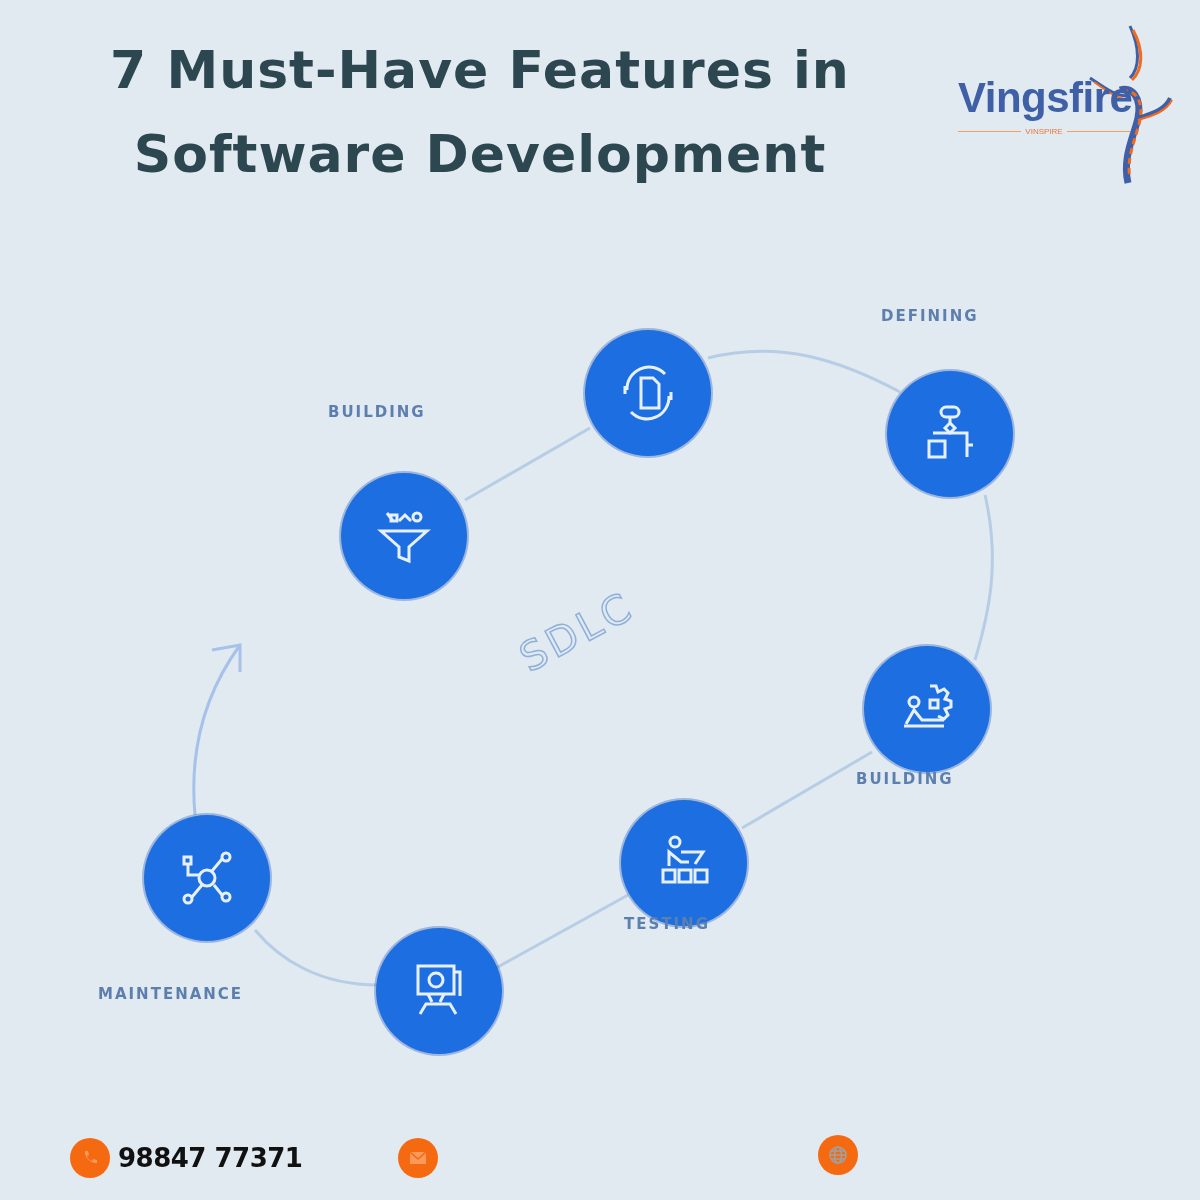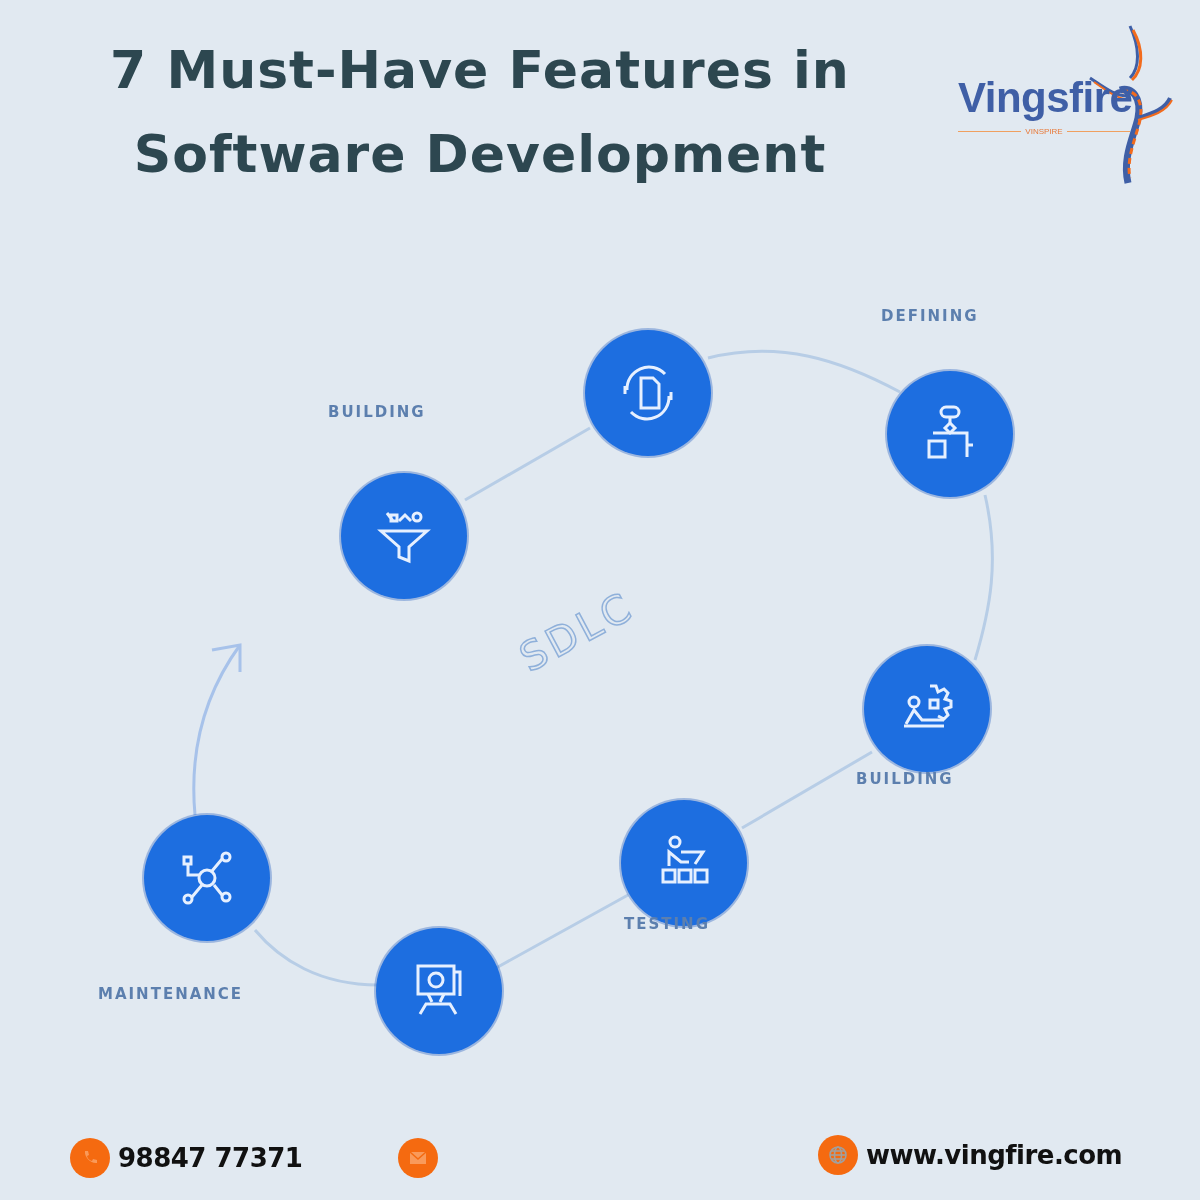--- a/index.html
+++ b/index.html
@@ -200,15 +200,14 @@
   <div class="contact" style="left:818px;top:2px">
     <span class="dot">
       <svg width="20" height="20" viewBox="0 0 20 20" fill="none" stroke="#a0a0a0" stroke-width="1.6">
           <circle cx="10" cy="10" r="8"></circle>
           <ellipse cx="10" cy="10" rx="3.5" ry="8"></ellipse>
           <line x1="2" y1="10" x2="18" y2="10"></line>
           <line x1="3.5" y1="6" x2="16.5" y2="6"></line>
           <line x1="3.5" y1="14" x2="16.5" y2="14"></line>
         </svg>
     </span>
-    <span class="txt">www.vingfire.com</span>
   </div>
 </div>
 
 </body></html>

